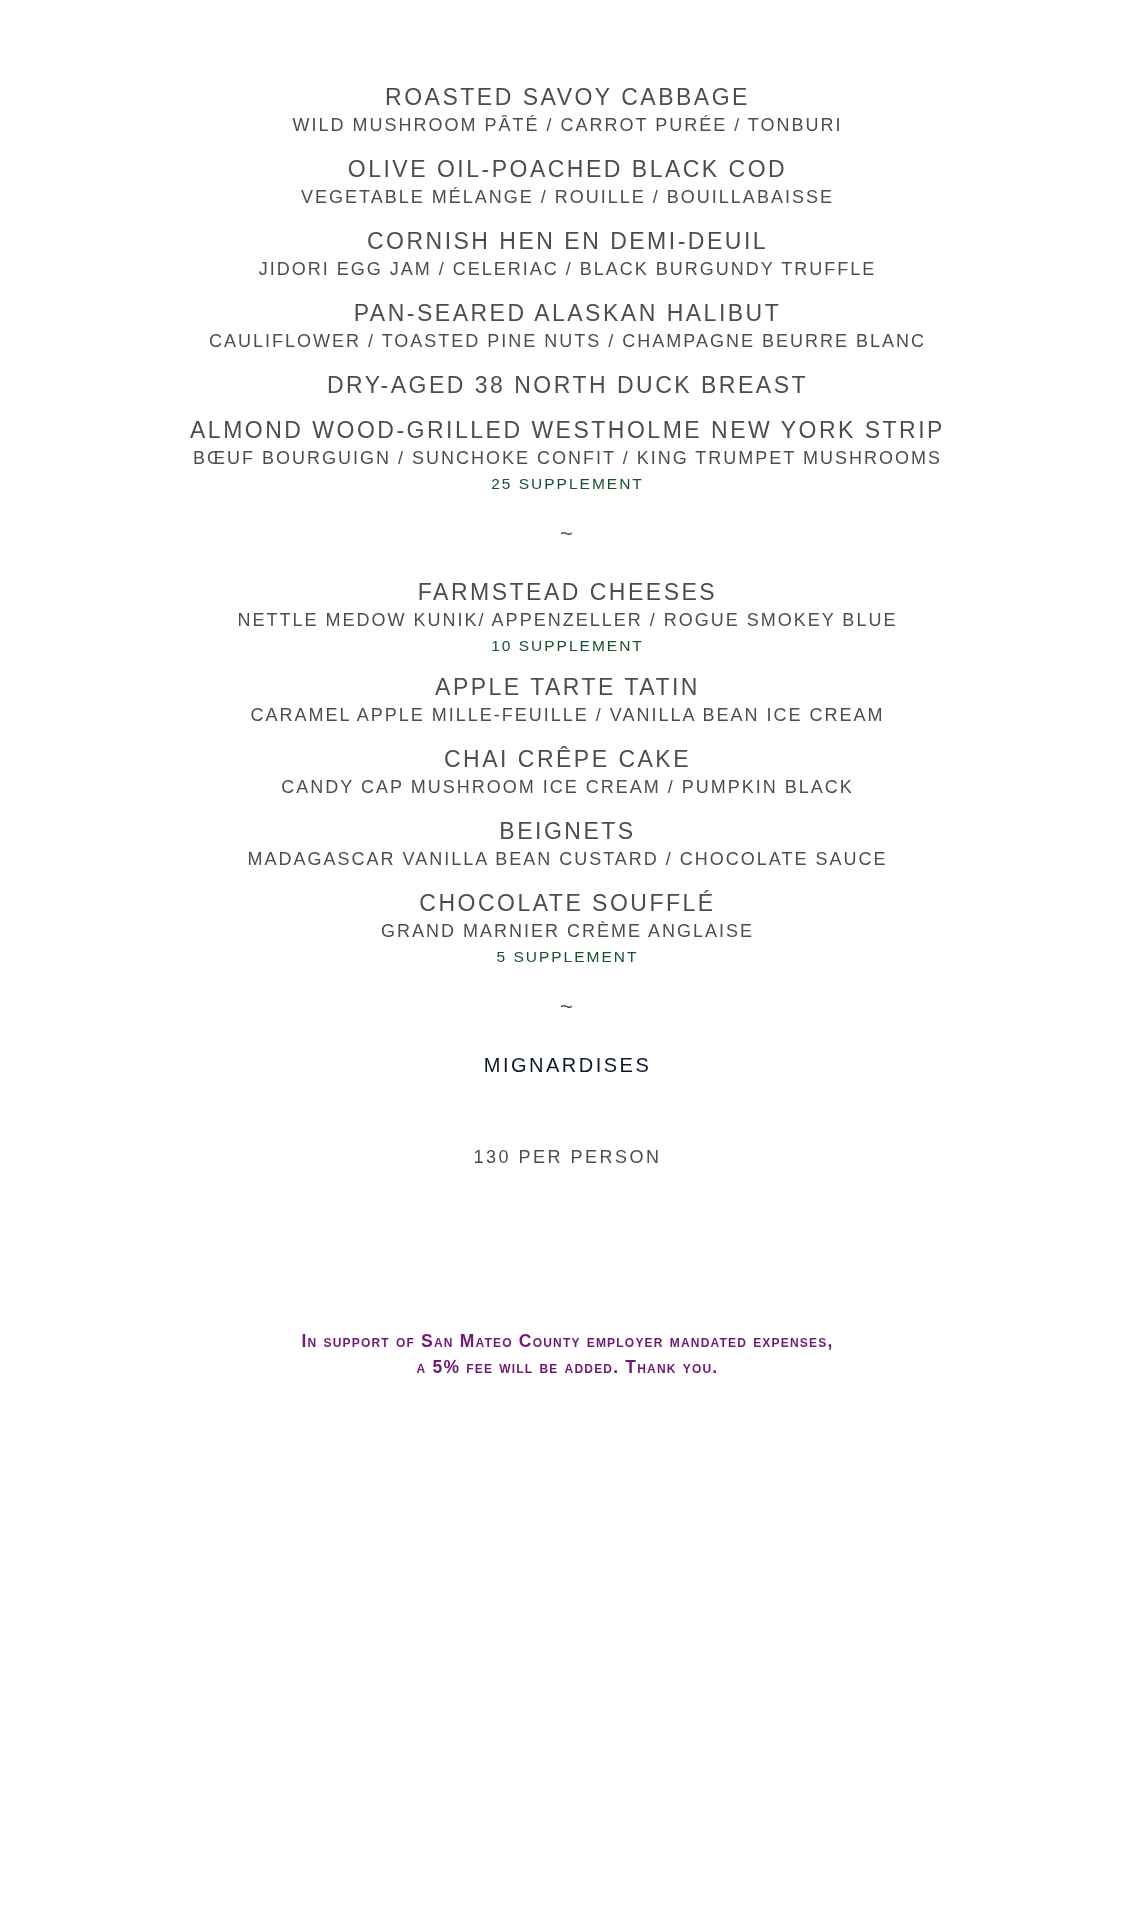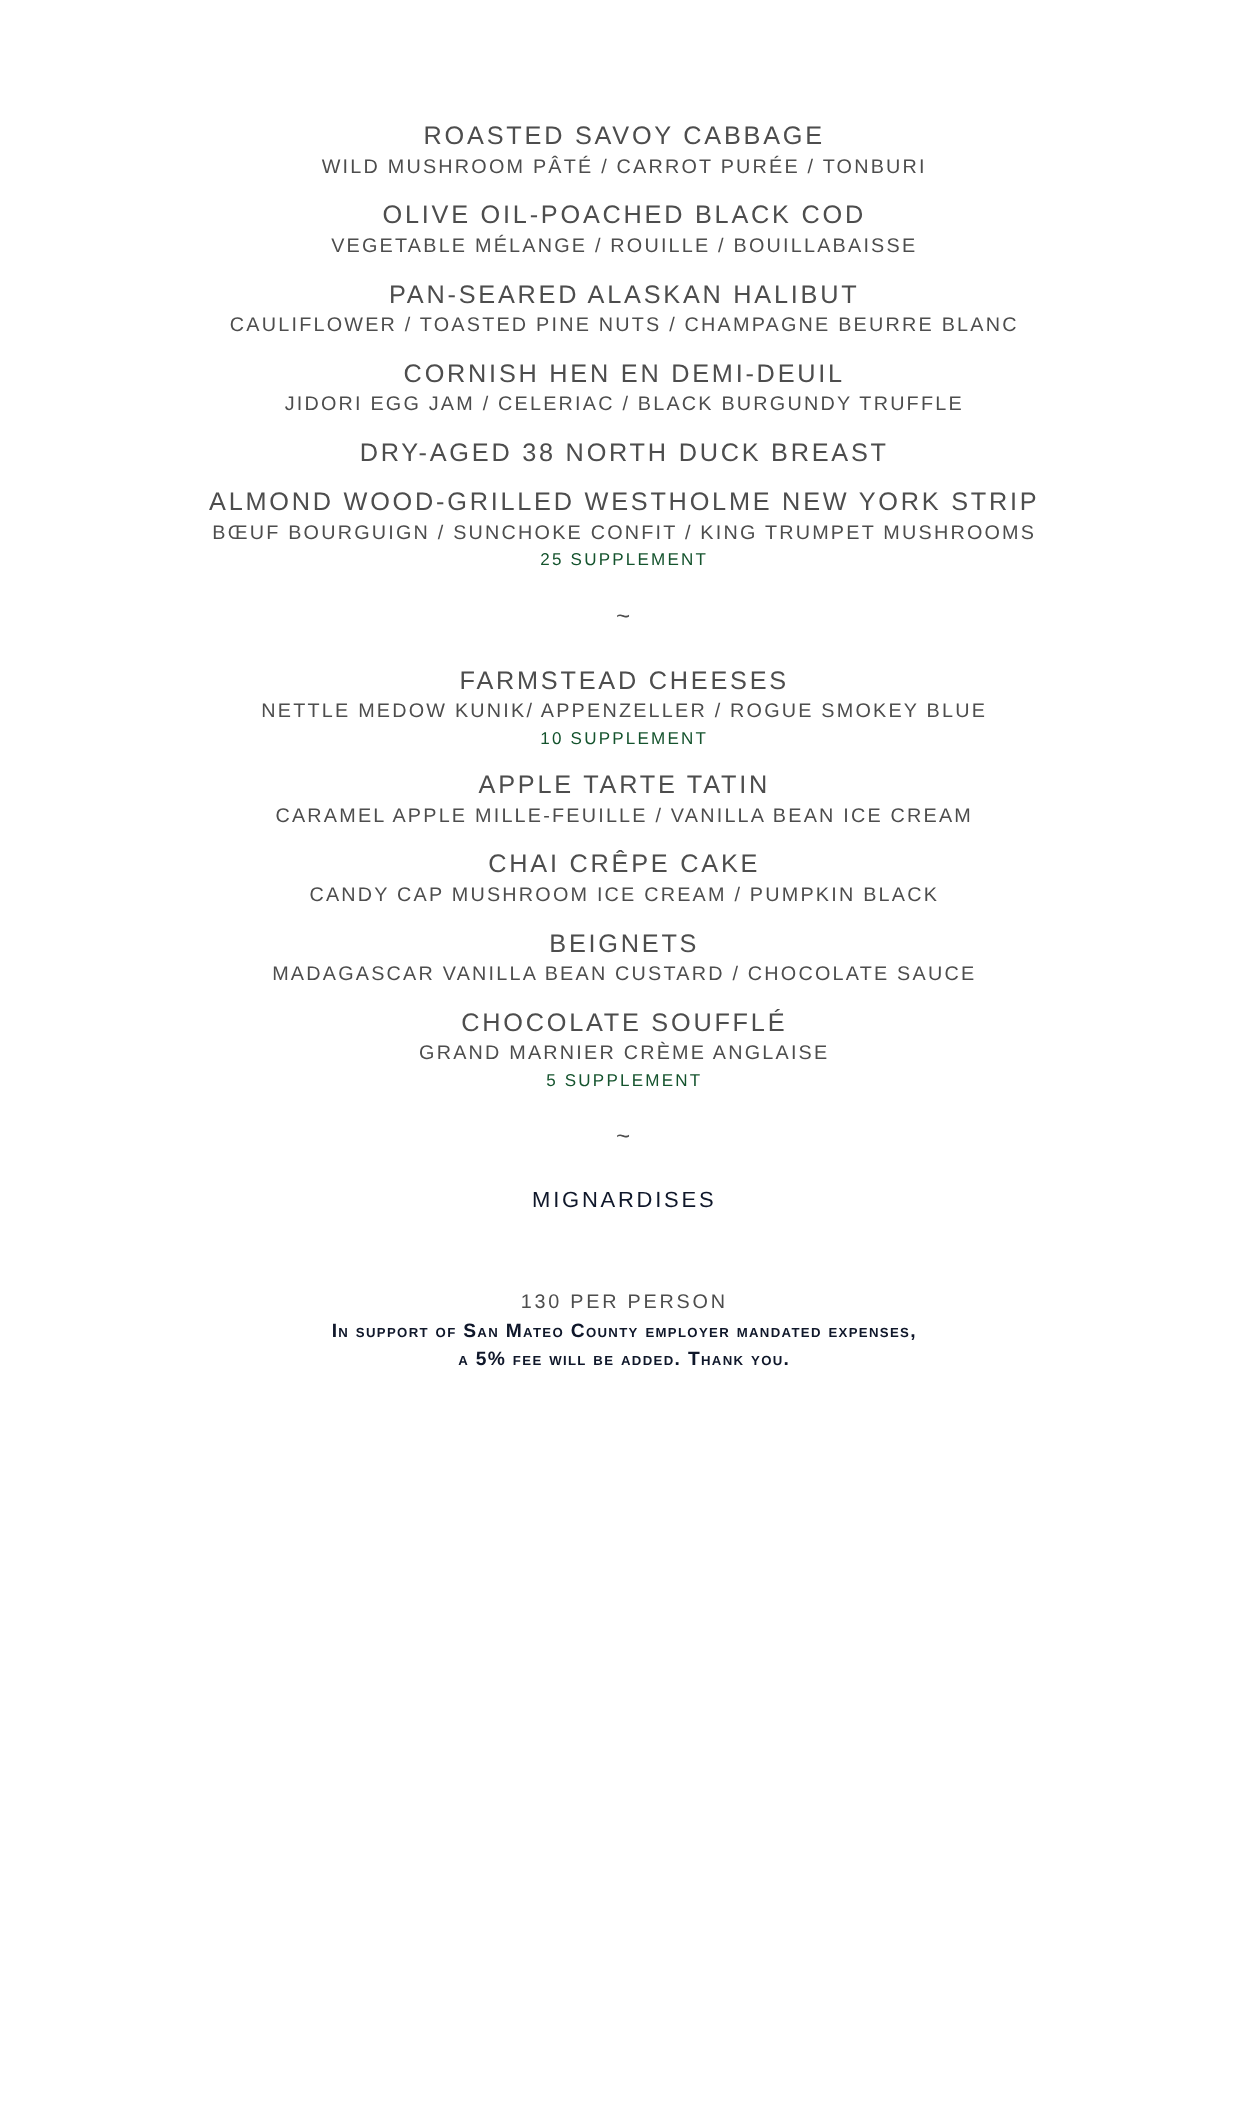--- a/index.html
+++ b/index.html
@@ -13,21 +13,21 @@
     height: 1920px;
     margin: 0 auto;
     font-family: "Liberation Sans", sans-serif;
     color: #4a4a4a;
     overflow: hidden;
   }
 
   .page {
     width: 1135px;
     height: 1492px;
-    padding-top: 108px;
+    padding-top: 82px;
     text-align: center;
   }
 
   .menu-item {
     margin-bottom: 15px;
   }
 
   .dish-title {
     font-size: 23px;
     font-weight: 400;
@@ -71,54 +71,55 @@
 
   .price {
     font-size: 18px;
     letter-spacing: 2.5px;
     line-height: 26px;
     margin-top: 64px;
     color: #4d4d4d;
   }
 
   .footer {
+    margin-top: 158px;
     font-size: 17.5px;
     font-weight: 700;
     font-variant: small-caps;
     letter-spacing: 1.2px;
     line-height: 26px;
-    color: #0f172a;
+    color: #701a75;
   }
 </style>
 </head>
 <body>
 
 <div class="page">
 
   <div class="menu-item">
     <div class="dish-title">ROASTED SAVOY CABBAGE</div>
     <div class="dish-desc">WILD MUSHROOM PÂTÉ / CARROT PURÉE / TONBURI</div>
 
   </div>
 
   <div class="menu-item">
     <div class="dish-title">OLIVE OIL-POACHED BLACK COD</div>
     <div class="dish-desc">VEGETABLE MÉLANGE / ROUILLE / BOUILLABAISSE</div>
 
   </div>
 
   <div class="menu-item">
-    <div class="dish-title">PAN-SEARED ALASKAN HALIBUT</div>
-    <div class="dish-desc">CAULIFLOWER / TOASTED PINE NUTS / CHAMPAGNE BEURRE BLANC</div>
+    <div class="dish-title">CORNISH HEN EN DEMI-DEUIL</div>
+    <div class="dish-desc">JIDORI EGG JAM / CELERIAC / BLACK BURGUNDY TRUFFLE</div>
 
   </div>
 
   <div class="menu-item">
-    <div class="dish-title">CORNISH HEN EN DEMI-DEUIL</div>
-    <div class="dish-desc">JIDORI EGG JAM / CELERIAC / BLACK BURGUNDY TRUFFLE</div>
+    <div class="dish-title">PAN-SEARED ALASKAN HALIBUT</div>
+    <div class="dish-desc">CAULIFLOWER / TOASTED PINE NUTS / CHAMPAGNE BEURRE BLANC</div>
 
   </div>
 
   <div class="menu-item">
     <div class="dish-title">DRY-AGED 38 NORTH DUCK BREAST</div>
 
   </div>
 
   <div class="menu-item">
     <div class="dish-title">ALMOND WOOD-GRILLED WESTHOLME NEW YORK STRIP</div>

